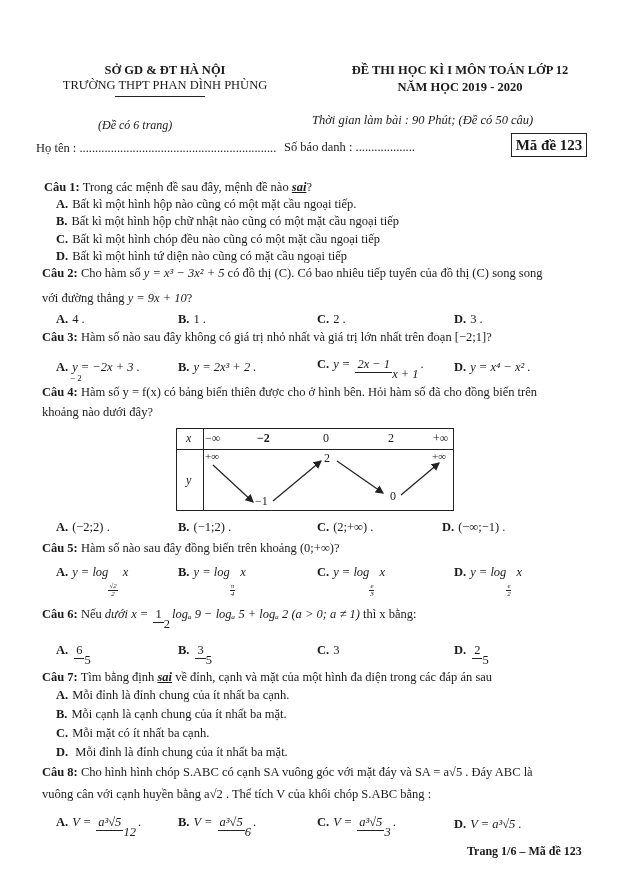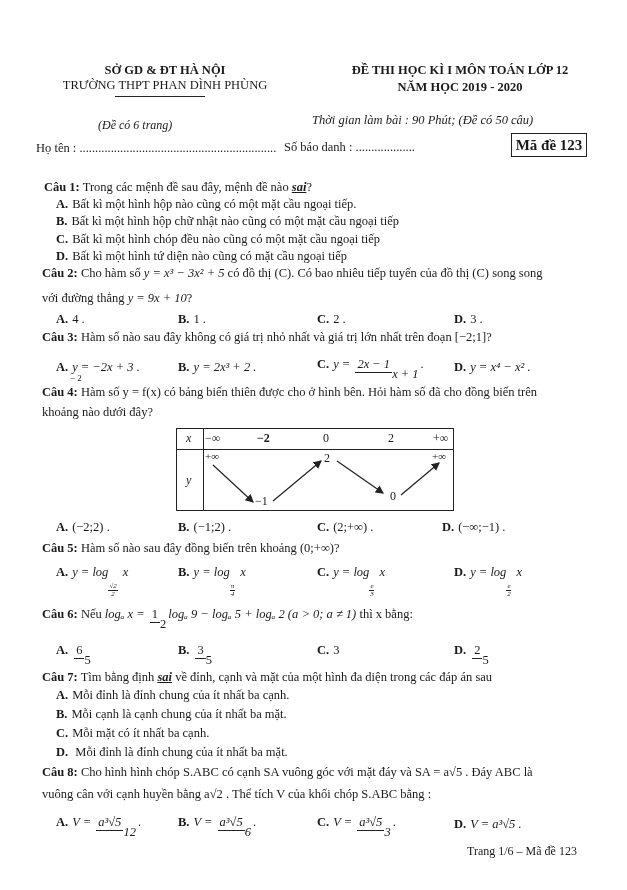--- a/index.html
+++ b/index.html
@@ -18,21 +18,21 @@
   .opt-l { font-weight: bold; margin-right: 4px; }
   .frac { display: inline-flex; align-items: center; vertical-align: middle; line-height: 1; margin: 0 2px; }
   .frac .n { border-bottom: 1px solid #222; padding: 0 2px 1px; }
   .frac .d { padding-top: 18px; }
   .subfrac { display: inline-flex; flex-direction: column; align-items: center; vertical-align: -12px; font-size: 7px; line-height: 1; margin-right: 2px; }
   .subfrac .n { border-bottom: 1px solid #222; padding: 0 1px; }
   .vt { position: absolute; left: 176px; top: 428px; width: 278px; height: 83px; border: 1.2px solid #222; }
   .vt .vline { position: absolute; left: 26px; top: 0; width: 1.2px; height: 100%; background: #222; }
   .vt .hline { position: absolute; left: 0; top: 20px; width: 100%; height: 1.2px; background: #222; }
   .vt .t { position: absolute; font-size: 12px; white-space: nowrap; }
-  .footer { font-weight: normal; font-size: 12px; }
+  .footer { font-weight: bold; font-size: 12px; }
 </style>
 </head>
 <body>
 
 <div class="abs hdr-l b" style="top:63px;">SỞ GD &amp; ĐT HÀ NỘI</div>
 <div class="abs hdr-l" style="top:78px;">TRƯỜNG THPT PHAN DÌNH PHÙNG</div>
 <div class="rule"></div>
 <div class="abs hdr-r b" style="top:63px;">ĐỀ THI HỌC KÌ I MÔN TOÁN LỚP 12</div>
 <div class="abs hdr-r b" style="top:80px;">NĂM HỌC 2019 - 2020</div>
 <div class="abs i" style="left:98px; top:118px; font-size:12px;">(Đề có 6 trang)</div>
@@ -124,21 +124,21 @@
 <div class="abs" style="left:317px; top:565px;"><span class="opt-l">C.</span><span class="math">y = log</span><span class="subfrac math">
       <span class="n">e</span>
       <span>3</span>
     </span><span class="math"> x</span></div>
 <div class="abs" style="left:454px; top:565px;"><span class="opt-l">D.</span><span class="math">y = log</span><span class="subfrac math">
       <span class="n">e</span>
       <span>2</span>
     </span><span class="math"> x</span></div>
 
 <div class="abs" style="left:42px; top:600px;">
-  <span class="q-label">Câu 6:</span><span> Nếu </span><span class="math">logₐ x = </span><span class="frac">
+  <span class="q-label">Câu 6:</span><span> Nếu </span><span class="math">dưới x = </span><span class="frac">
       <span class="n">1</span>
       <span class="d">2</span>
     </span><span class="math">logₐ 9 − logₐ 5 + logₐ 2 (a &gt; 0; a ≠ 1)</span><span> thì x bằng:</span>
 </div>
 <div class="abs" style="left:56px; top:636px;"><span class="opt-l">A.</span><span class="frac">
       <span class="n">6</span>
       <span class="d">5</span>
     </span></div>
 <div class="abs" style="left:178px; top:636px;"><span class="opt-l">B.</span><span class="frac">
       <span class="n">3</span>

